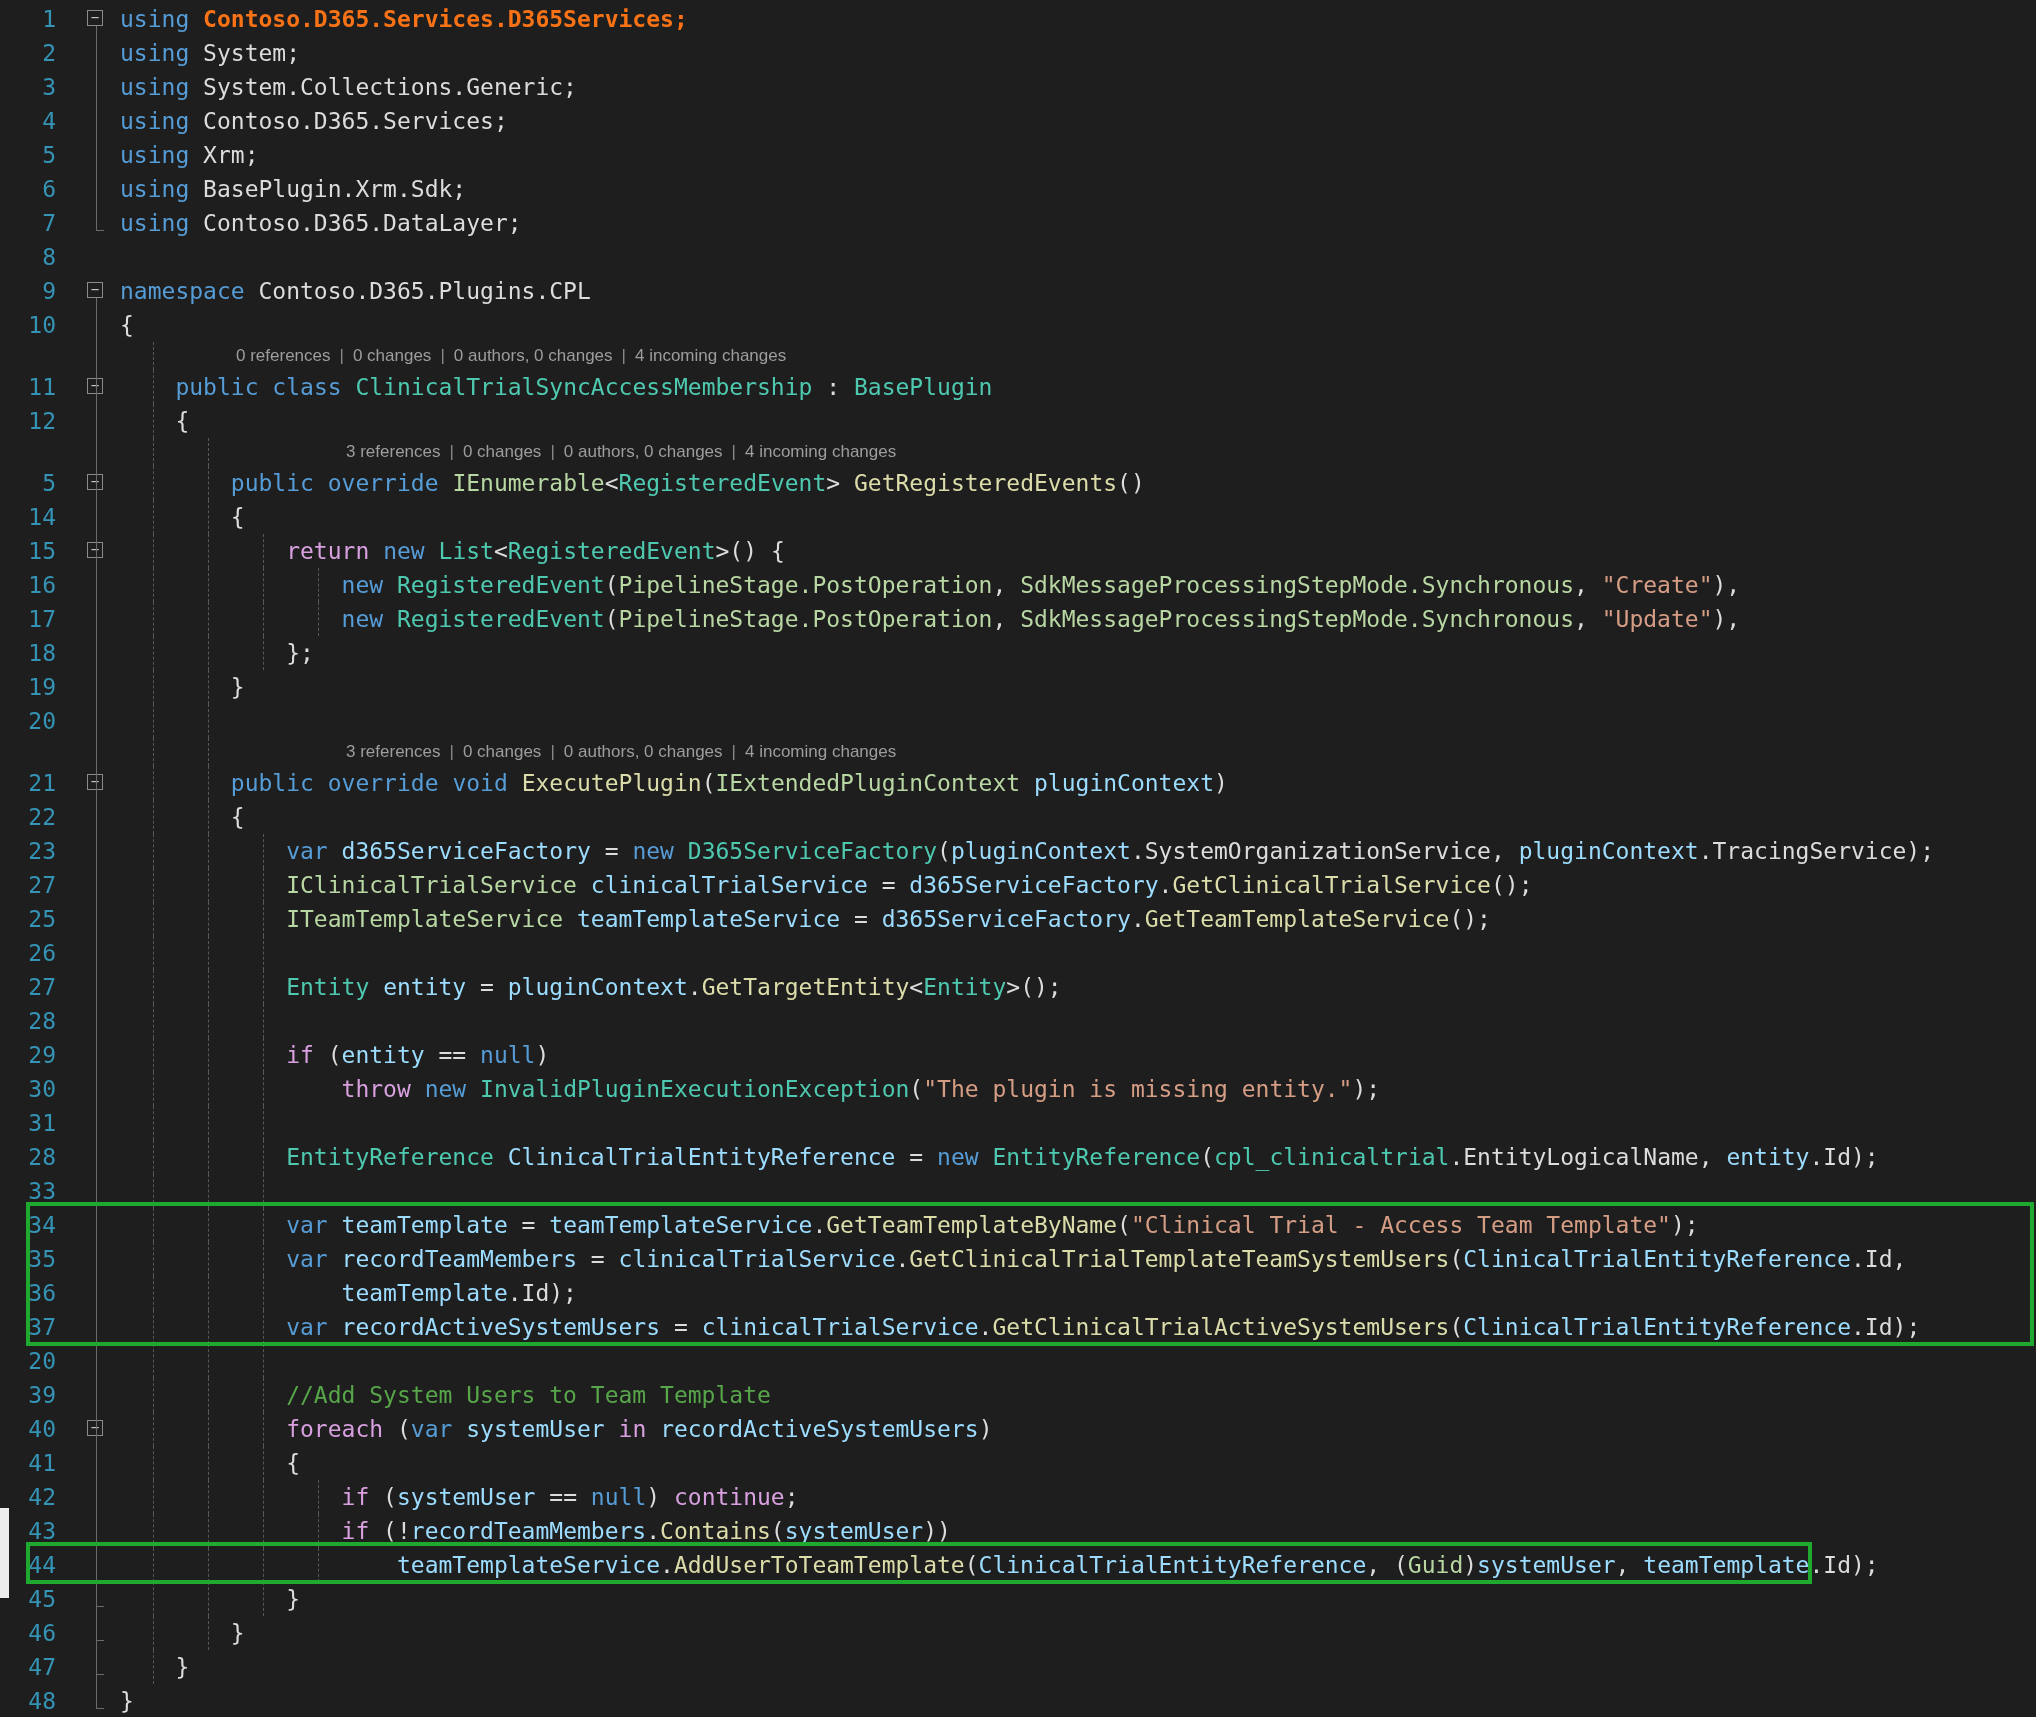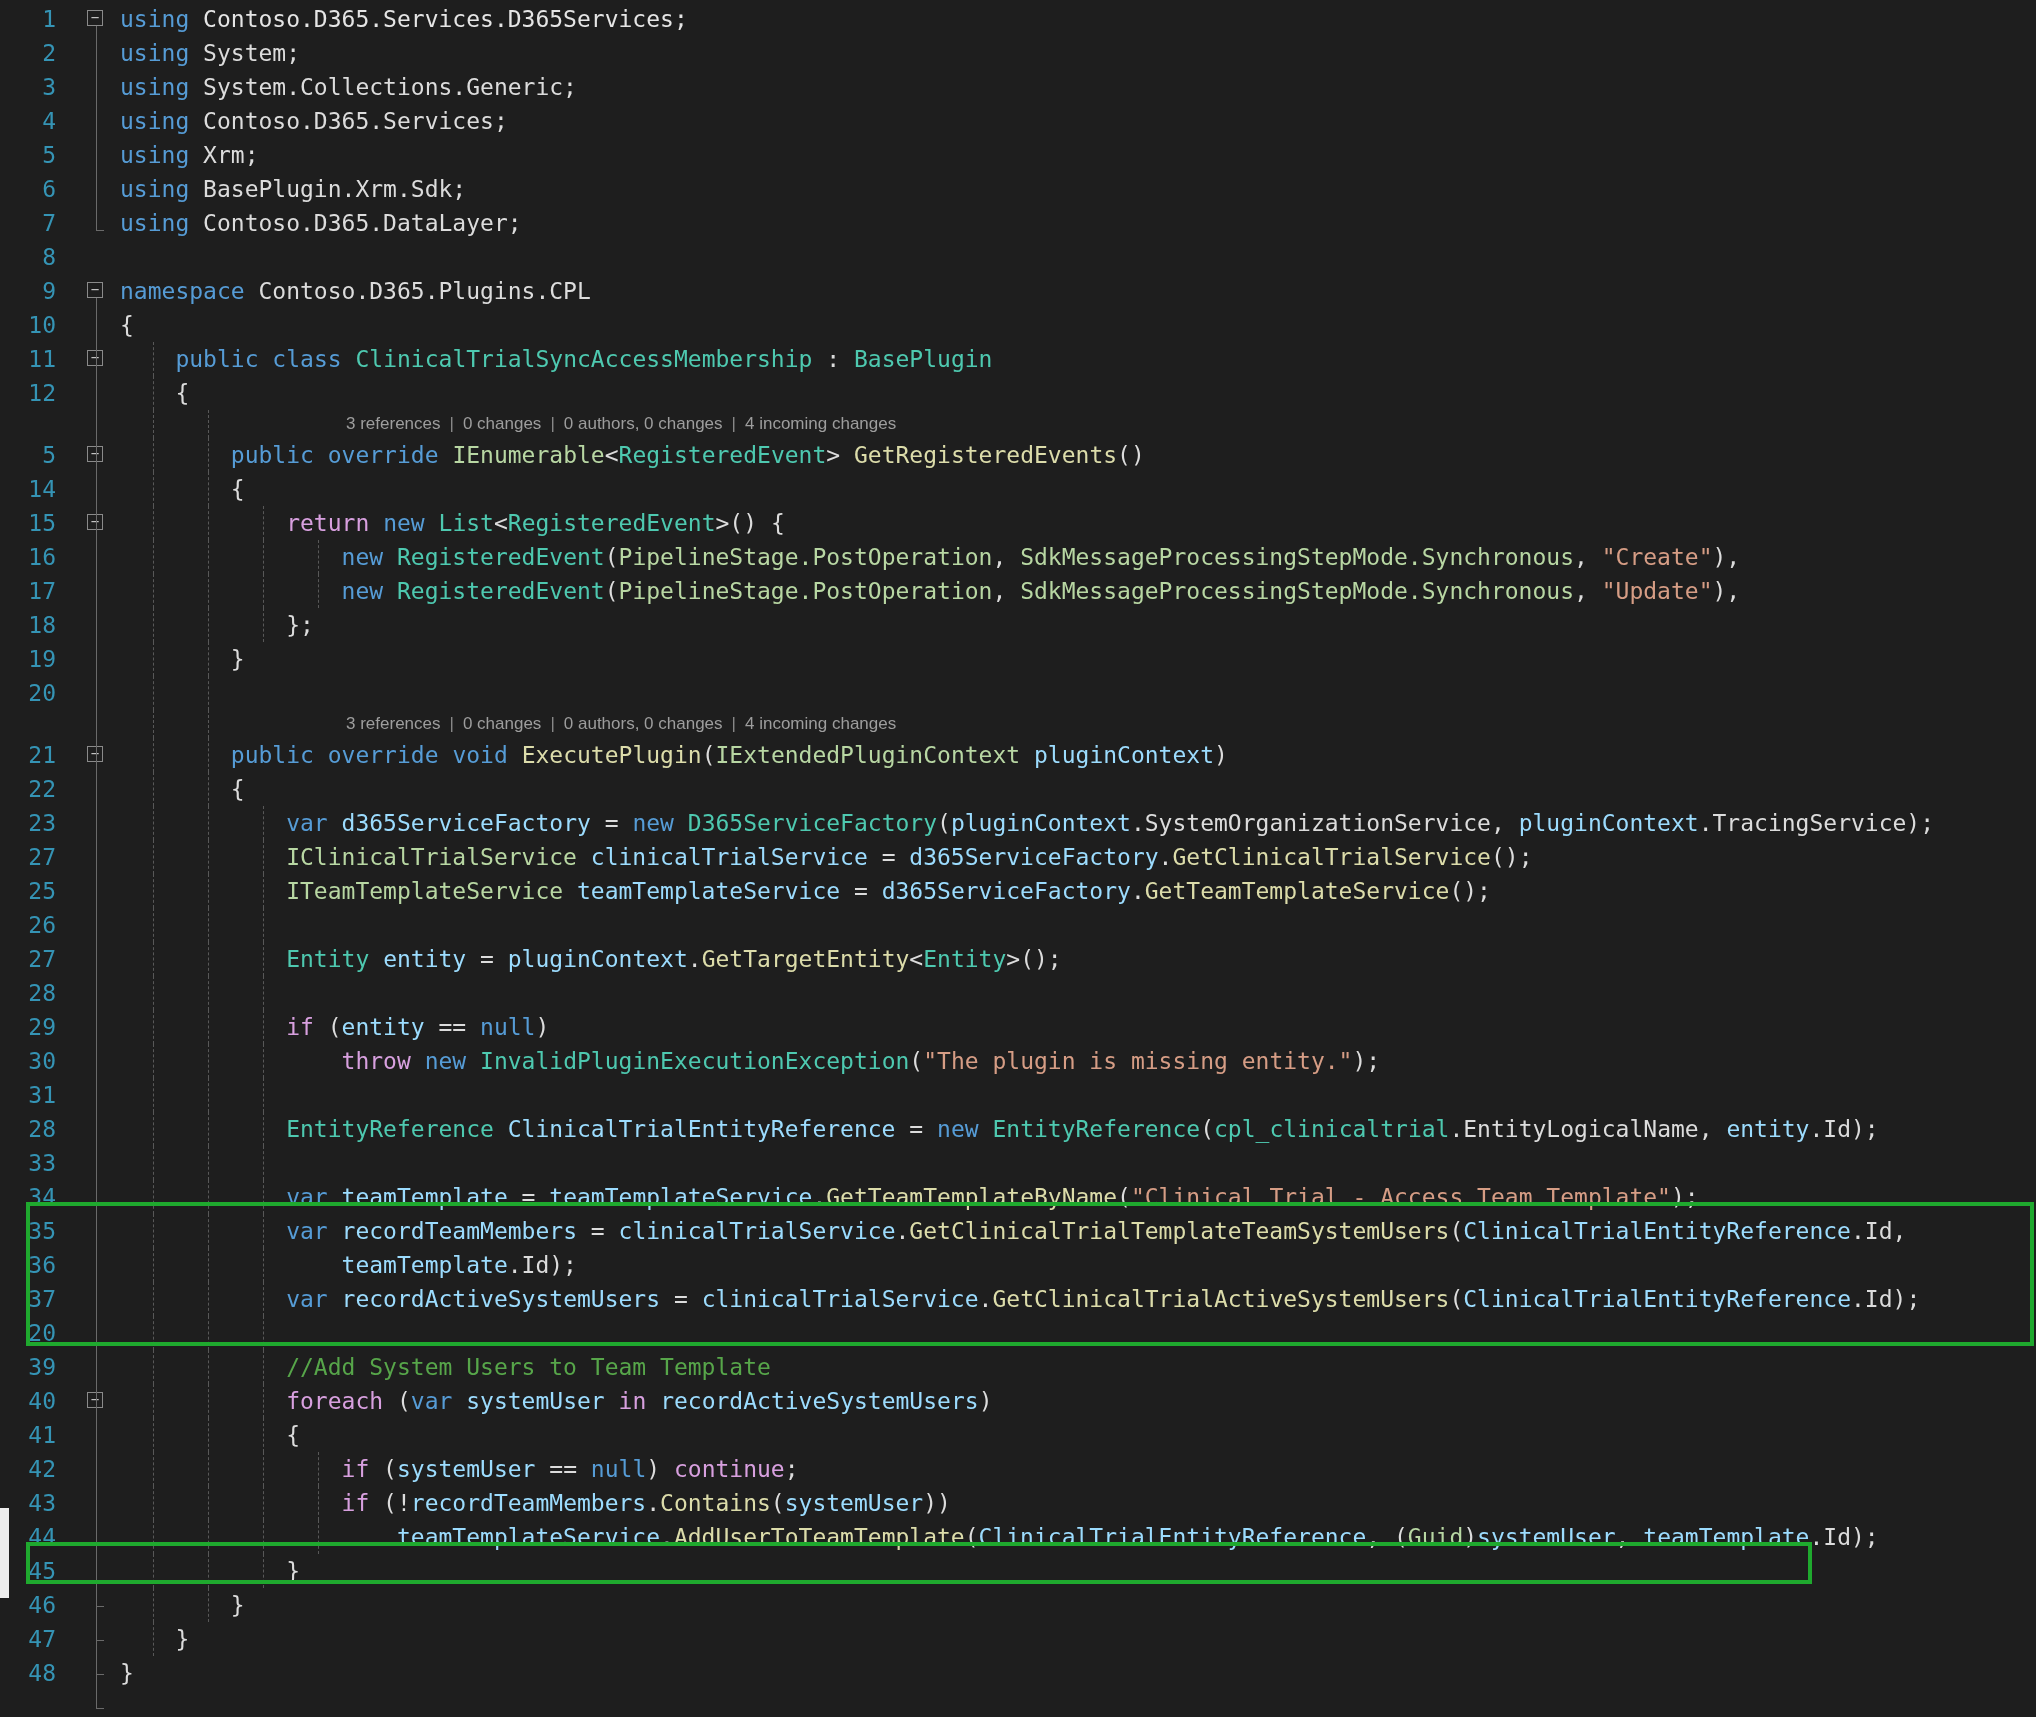--- a/index.html
+++ b/index.html
@@ -48,21 +48,21 @@
 </head>
 <body>
 
 <div id="editor">
   <div id="rows">
       <div class="row code-row">
         <span class="lnum">1</span>
         <span class="outline">
           <span class="fold">−</span>
         </span>
-        <span class="code"><span style="color: rgb(86, 156, 214);">using</span><span style="color: #e5e5e5;"> Contoso.D365.Services.D365Services;</span></span>
+        <span class="code"><span style="color: rgb(86, 156, 214);">using</span><span style="color: #f97316; font-weight: bold;"> Contoso.D365.Services.D365Services;</span></span>
       </div>
       <div class="row code-row">
         <span class="lnum">2</span>
         <span class="outline"></span>
         <span class="code"><span style="color: rgb(86, 156, 214);">using</span><span style="color: rgb(220, 220, 220);"> System;</span></span>
       </div>
       <div class="row code-row">
         <span class="lnum">3</span>
         <span class="outline"></span>
         <span class="code"><span style="color: rgb(86, 156, 214);">using</span><span style="color: rgb(220, 220, 220);"> System.Collections.Generic;</span></span>
@@ -96,20 +96,26 @@
         <span class="lnum">9</span>
         <span class="outline">
           <span class="fold">−</span>
         </span>
         <span class="code"><span style="color: rgb(86, 156, 214);">namespace</span><span style="color: rgb(220, 220, 220);"> Contoso.D365.Plugins.CPL</span></span>
       </div>
       <div class="row code-row">
         <span class="lnum">10</span>
         <span class="outline"></span>
         <span class="code"><span style="color: rgb(220, 220, 220);">{</span></span>
+      </div>
+      <div class="row cl-row">
+        <span class="guide" style="left: 153px;"></span>
+        <span class="lnum"></span>
+        <span class="outline"></span>
+        <span class="code cl-text" style="padding-left: 55px; text-indent: 0px; margin-left: 61px;"><span>0 references</span><span class="cl-sep">|</span><span>0 changes</span><span class="cl-sep">|</span><span>0 authors, 0 changes</span><span class="cl-sep">|</span><span>4 incoming changes</span></span>
       </div>
       <div class="row code-row">
         <span class="guide" style="left: 153px;"></span>
         <span class="lnum">11</span>
         <span class="outline">
           <span class="fold">−</span>
         </span>
         <span class="code"><span style="color: rgb(220, 220, 220);">    </span><span style="color: rgb(86, 156, 214);">public</span><span style="color: rgb(220, 220, 220);"> </span><span style="color: rgb(86, 156, 214);">class</span><span style="color: rgb(220, 220, 220);"> </span><span style="color: rgb(78, 201, 176);">ClinicalTrialSyncAccessMembership</span><span style="color: rgb(220, 220, 220);"> : </span><span style="color: rgb(78, 201, 176);">BasePlugin</span></span>
       </div>
       <div class="row code-row">

